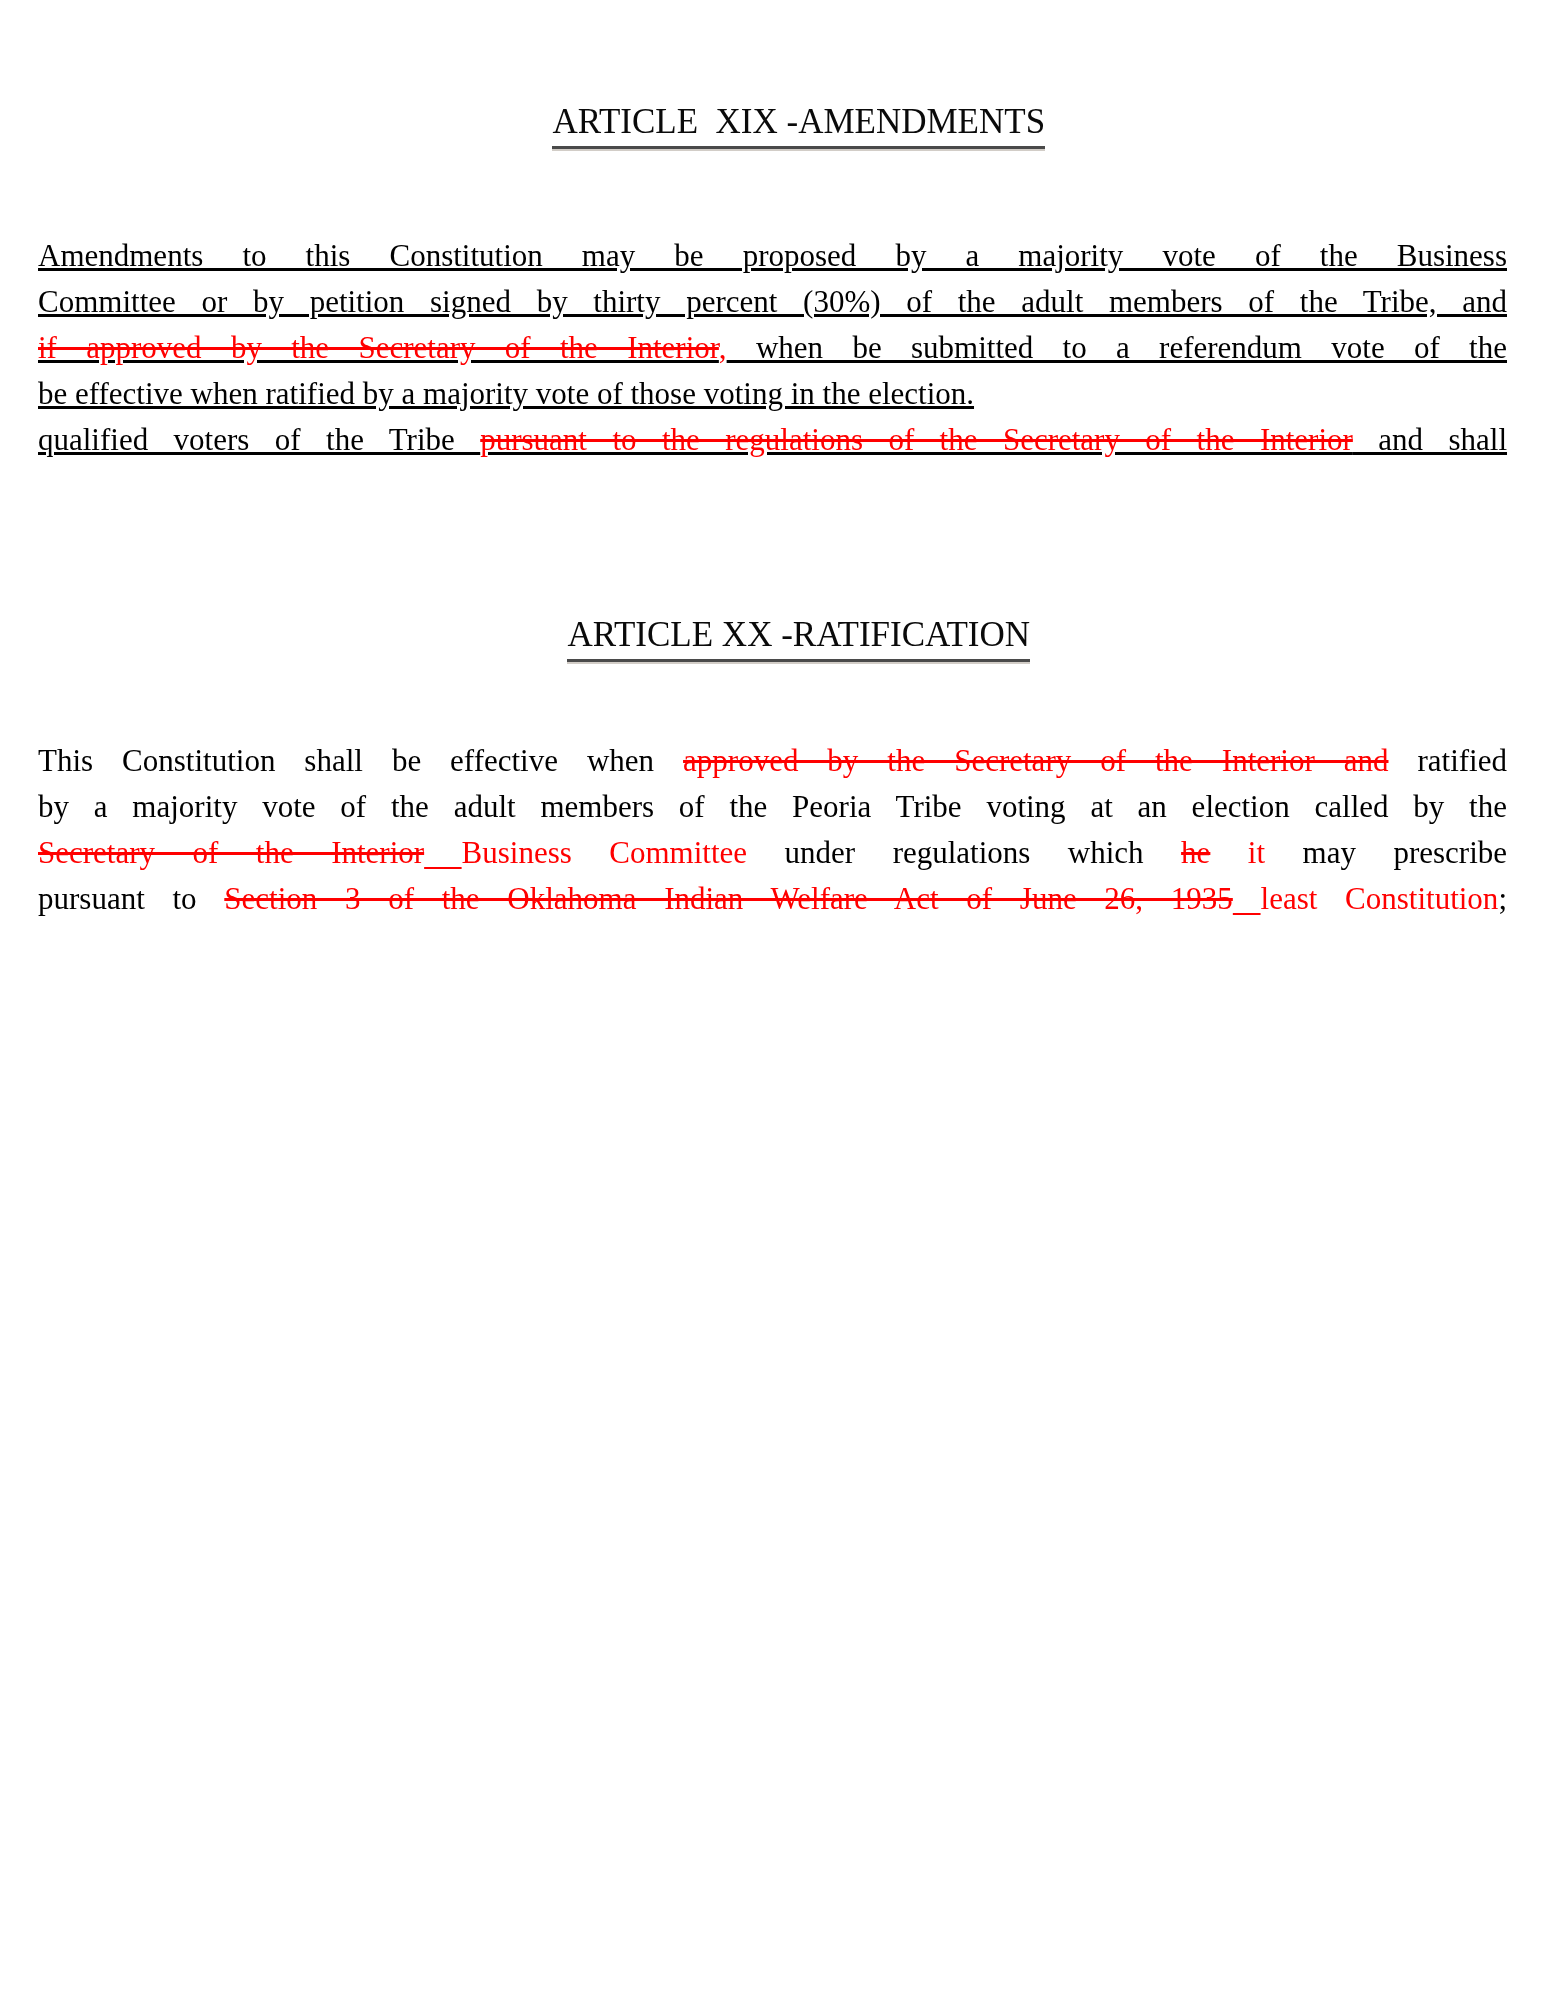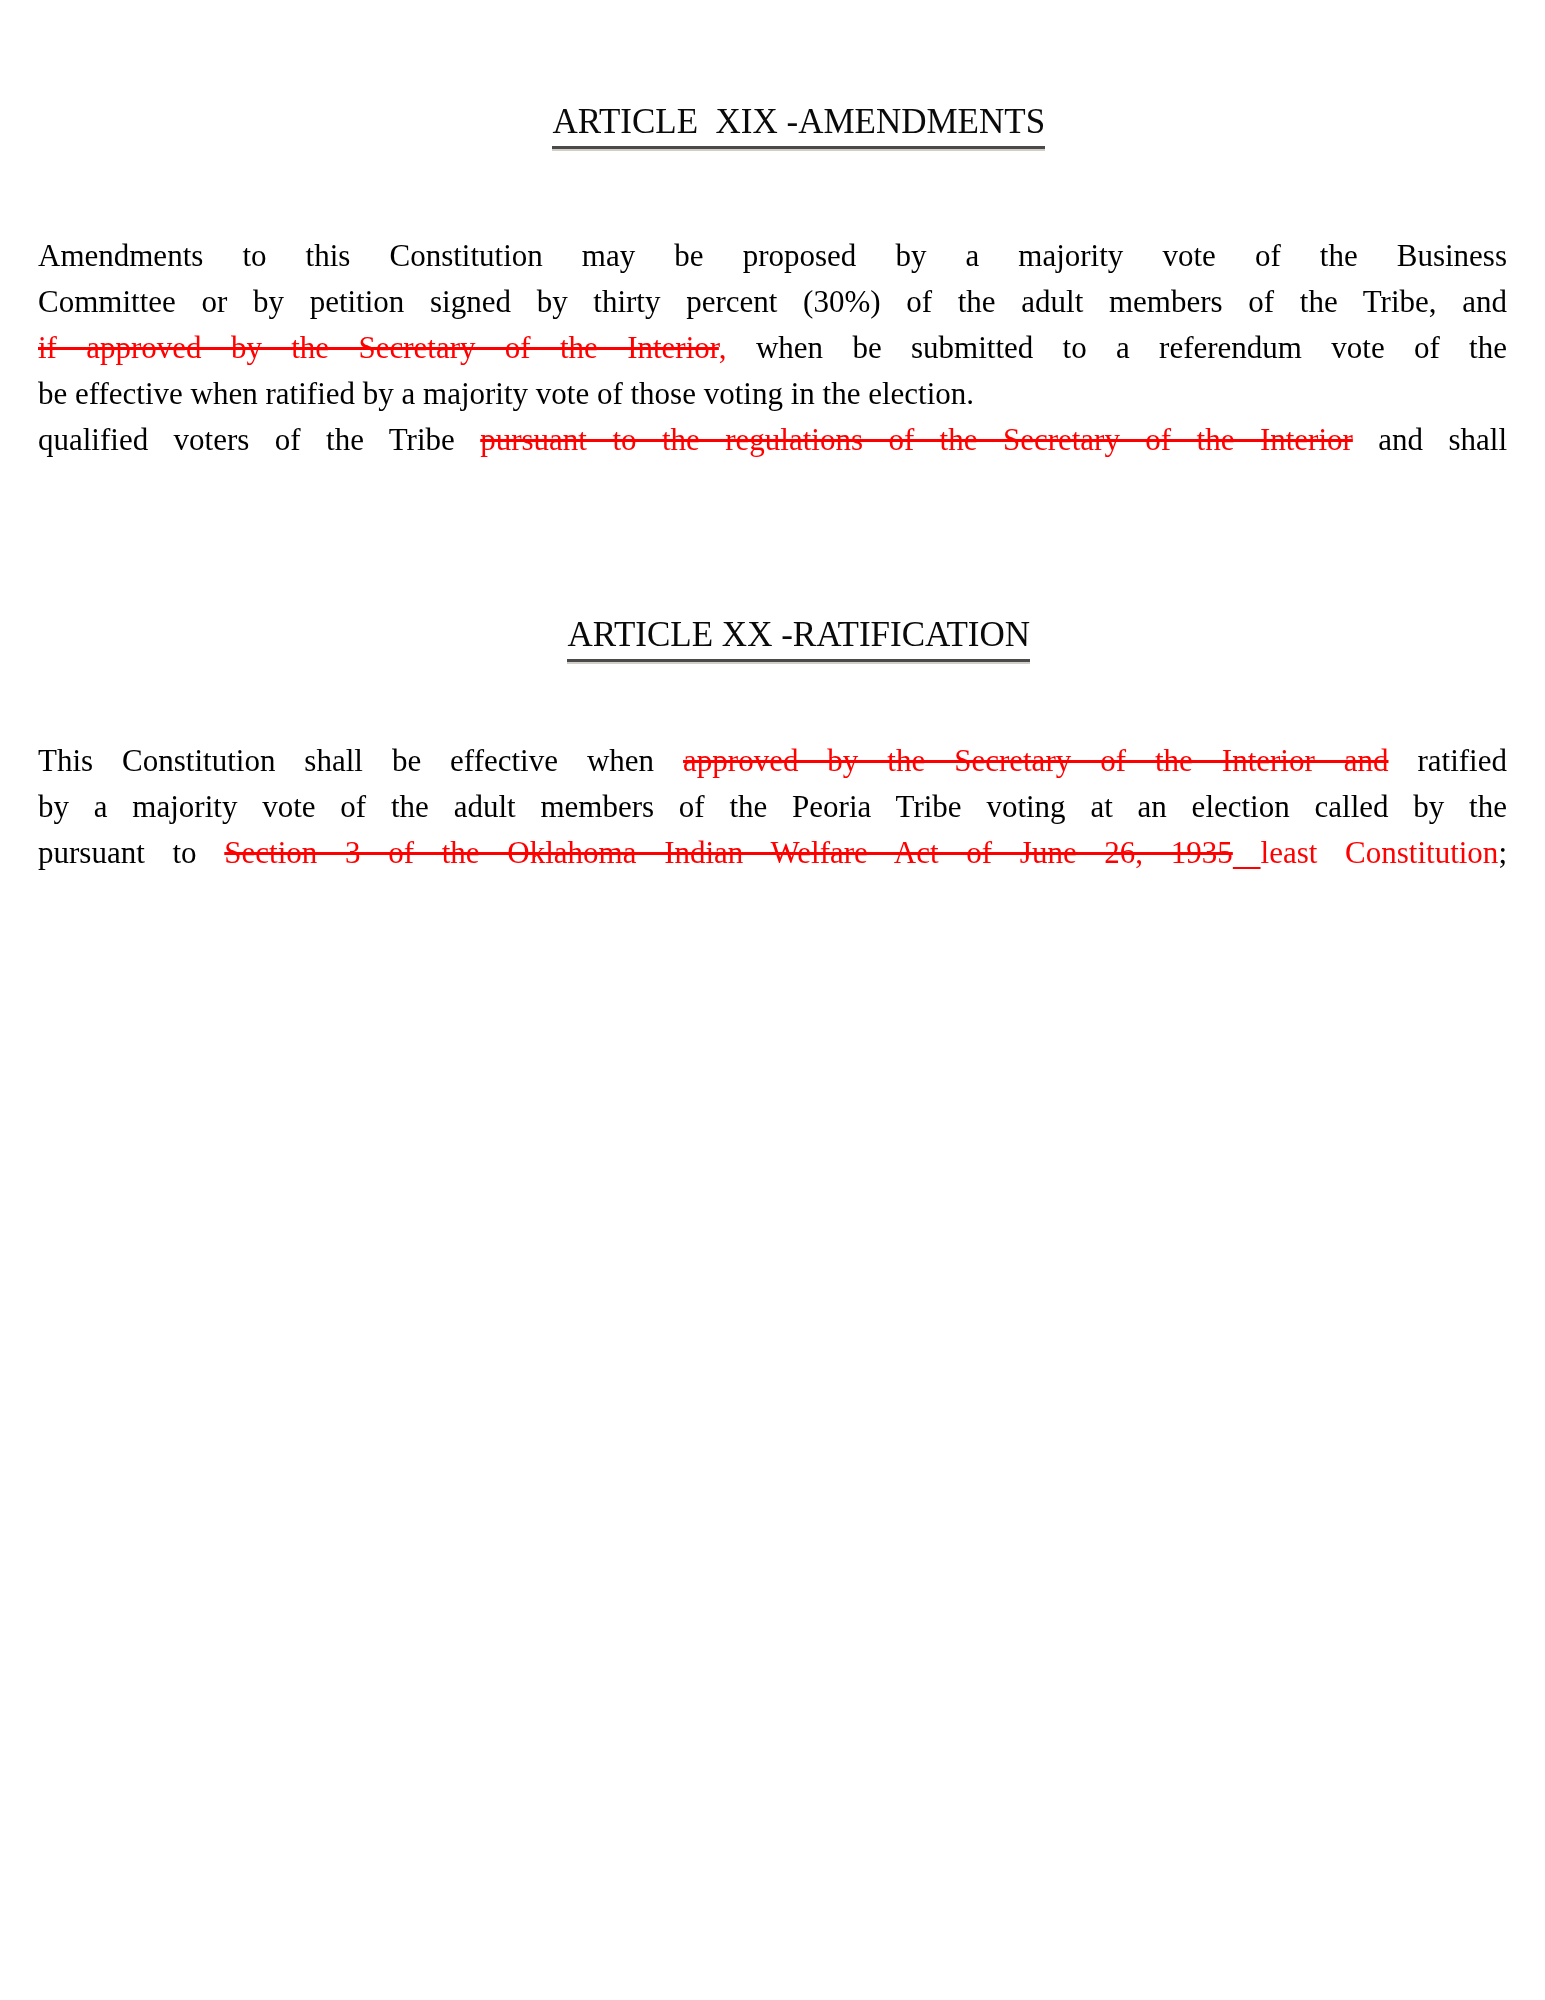--- a/index.html
+++ b/index.html
@@ -35,21 +35,21 @@
     display: inline-block;
     border-bottom: 3px solid #4a4a4a;
     padding-bottom: 4px;
     box-shadow: 0 2px 0 rgba(165, 156, 144, 0.5);
   }
   .para {
     font-size: 31px;
     line-height: 46px;
     margin: 0;
   }
-  .para.para-1 { margin-top: 44px; }
+  .para.para-1 { margin-top: 44px; text-decoration: underline; }
   .para.para-2 { margin-top: 36px; }
   .line {
     text-align: justify;
     text-align-last: justify;
   }
   .line.last {
     text-align-last: left;
   }
   .run.normal { color: #000000; }
   .run.deleted {
@@ -85,17 +85,18 @@
         <div class="line"><span class="run normal">qualified voters of the Tribe </span><span class="run deleted">pursuant to the regulations of the Secretary of the Interior</span><span class="run normal"> and shall</span></div>
       </div>
 
     <div class="article-heading h2">
       <span class="heading-text">ARTICLE XX -RATIFICATION</span>
     </div>
 
     <div class="para para-2">
         <div class="line"><span class="run normal">This Constitution shall be effective when </span><span class="run deleted">approved by the Secretary of the Interior and</span><span class="run normal"> ratified</span></div>
         <div class="line"><span class="run normal">by a majority vote of the adult members of the Peoria Tribe voting at an election called by the</span></div>
+        <div class="line"><span class="run deleted">Secretary of the Interior</span><span class="run inserted-underline">&nbsp;</span><span class="run inserted">Business Committee</span><span class="run normal"> under regulations which </span><span class="run deleted">he</span><span class="run normal"> </span><span class="run inserted">it</span><span class="run normal"> may prescribe</span></div>
         <div class="line"><span class="run normal">pursuant to </span><span class="run deleted">Section 3 of the Oklahoma Indian Welfare Act of June 26, 1935</span><span class="run inserted-underline">&nbsp;</span><span class="run inserted">least Constitution</span><span class="run normal">;</span></div>
       </div>
 
   </div>
 </div>
 
 </body></html>

